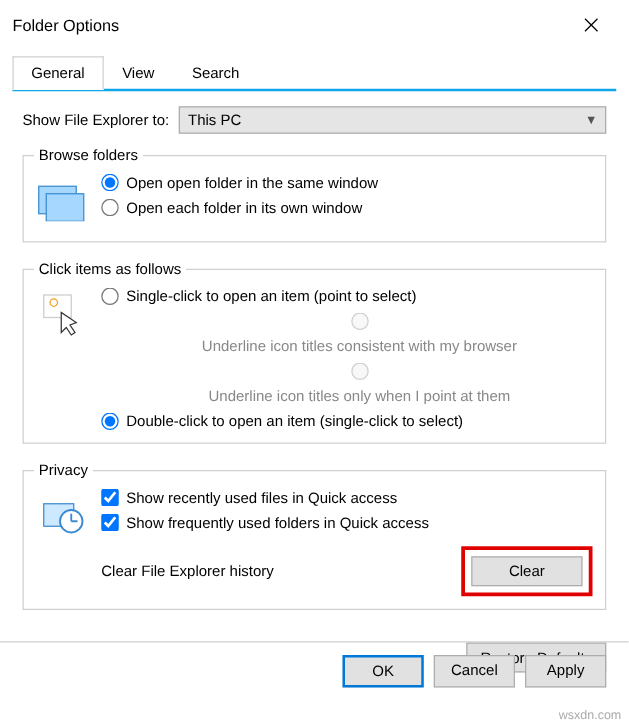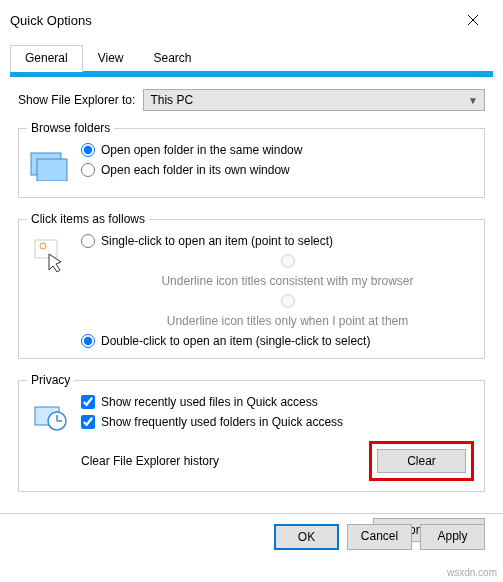--- a/index.html
+++ b/index.html
@@ -1,21 +1,21 @@
 <!DOCTYPE html>
 <html><head>
 <meta charset="utf-8">
 <style>
 * { box-sizing: border-box; font-family: 'Segoe UI', Tahoma, sans-serif; font-size: 12px; }
 body { margin: 0; background: #fff; width: 503px; height: 582px; position: relative; }
 .titlebar { display: flex; align-items: center; justify-content: space-between; padding: 8px 10px 4px 10px; }
 .title { font-size: 13px; }
 .close { width: 40px; height: 24px; display: flex; align-items: center; justify-content: center; }
 .close svg { width: 12px; height: 12px; }
-.tabs { display: flex; border-bottom: 6px solid #0ea5e9; margin: 8px 10px 0 10px; position: relative; }
+.tabs { display: flex; border-bottom: 2px solid #0ea5e9; margin: 8px 10px 0 10px; position: relative; }
 .tab { padding: 5px 14px 6px; border: 1px solid transparent; cursor: pointer; color: #000; position: relative; top: 1px; }
 .tab.active { border: 1px solid #d0d0d0; border-bottom: 1px solid #fff; background: #fff; }
 .content { padding: 12px 18px 8px 18px; }
 .row { display: flex; align-items: center; gap: 8px; margin-bottom: 10px; }
 .combo { flex: 1; display: flex; align-items: center; justify-content: space-between; border: 1px solid #adadad; background: #e5e5e5; padding: 3px 6px; gap: 31px; }
 .combo .chev { font-size: 10px; color: #555; }
 fieldset { border: 1px solid #d0d0d0; margin: 0 0 14px 0; padding: 8px 10px 10px 8px; }
 legend { padding: 0 4px; color: #000; }
 .group-body { display: flex; gap: 10px; }
 .icon-box { width: 44px; height: 44px; flex-shrink: 0; display: flex; align-items: center; justify-content: center; }
@@ -35,21 +35,21 @@
 .watermark { position: absolute; right: 6px; bottom: 4px; font-size: 10px; color: #aaa; }
 
 .folder-icon rect { fill: #a6d8ff; stroke: #3b8bd0; }
 .cursor-icon polygon { fill: #fff; stroke: #333; }
 .clock-icon circle { fill: #fff; stroke: #3b8bd0; }
 </style>
 </head>
 <body>
 
 <div class="titlebar">
-  <div class="title">Quick Options</div>
+  <div class="title">Folder Options</div>
   <div class="close">
     <svg viewBox="0 0 12 12">
         <line x1="1" y1="1" x2="11" y2="11" stroke="#000" stroke-width="1"></line>
         <line x1="11" y1="1" x2="1" y2="11" stroke="#000" stroke-width="1"></line>
       </svg>
   </div>
 </div>
 
 <div class="tabs">
   <div class="tab active">General</div>

